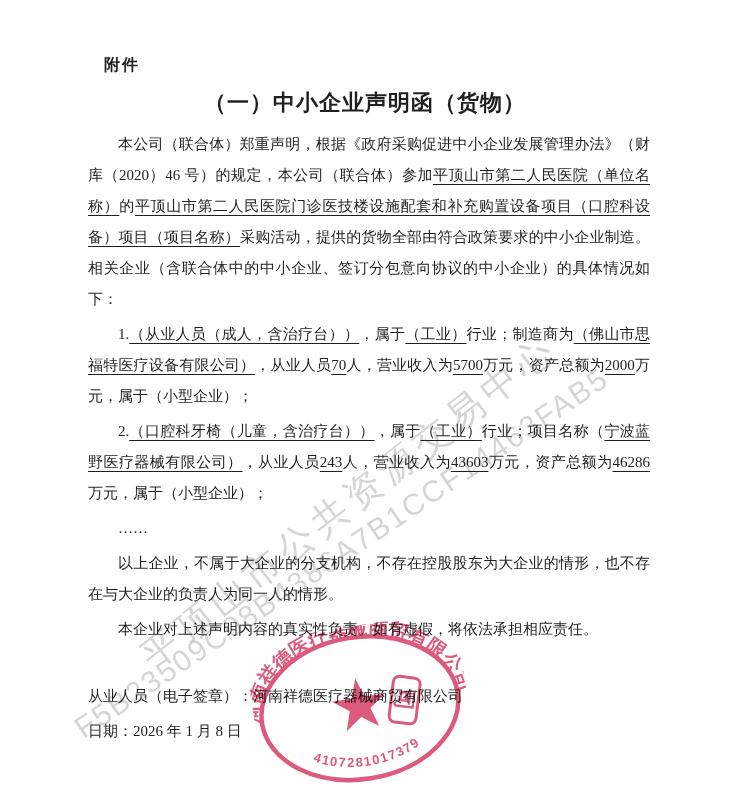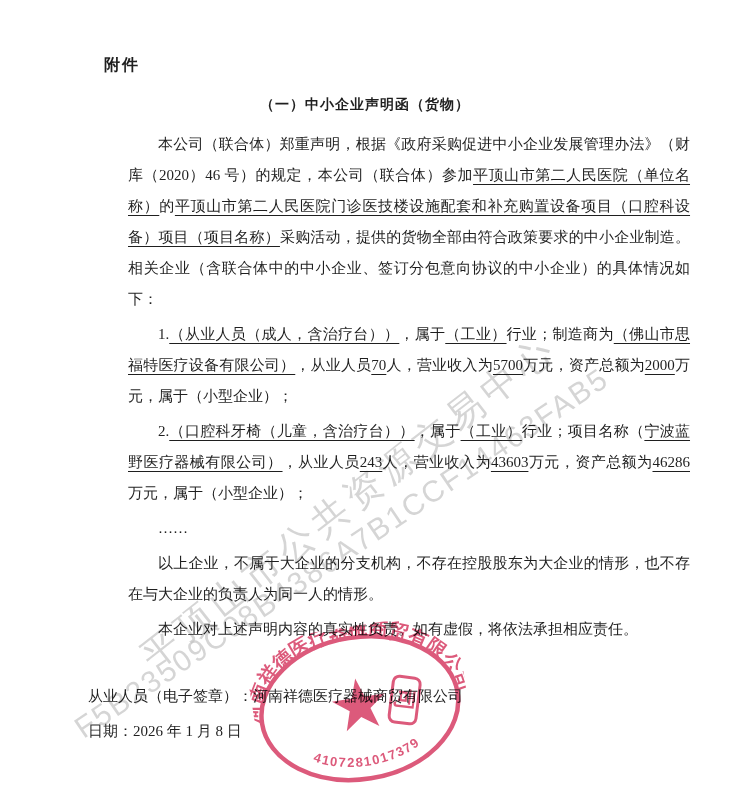--- a/index.html
+++ b/index.html
@@ -21,26 +21,26 @@
     left:78px;top:714px;font-size:30px;letter-spacing:2px;
     transform:rotate(-34deg);transform-origin:0 50%;
     font-family:"Liberation Sans","DejaVu Sans",sans-serif;
   }
   
   .attachment{
     position:absolute;left:88px;top:55px;z-index:2;
     font-size:16px;font-weight:bold;letter-spacing:2px;padding-left:16px;
   }
   .title{
-    position:absolute;left:0;right:0;top:88px;margin:8px;z-index:2;
-    text-align:center;font-size:14px;font-weight:bold;letter-spacing:1px;
+    position:absolute;left:0;right:0;top:88px;margin:0;z-index:2;
+    text-align:center;font-size:22px;font-weight:bold;letter-spacing:1px;
   }
   .body{
     position:absolute;left:88px;top:129px;width:562px;z-index:2;
-    font-size:15px;line-height:31px;text-align:justify;margin-left:40px;
+    font-size:15px;line-height:31px;text-align:justify;
   }
   .para{margin:0 0 4px 0;text-indent:2em;}
   .u{text-decoration:underline;text-underline-offset:4px;text-decoration-thickness:1px;}
   .sig{
     position:absolute;left:88px;top:679px;z-index:2;
     font-size:15px;line-height:35px;
   }
   
   .stamp{
     position:absolute;left:254px;top:626px;width:214px;height:166px;z-index:3;

